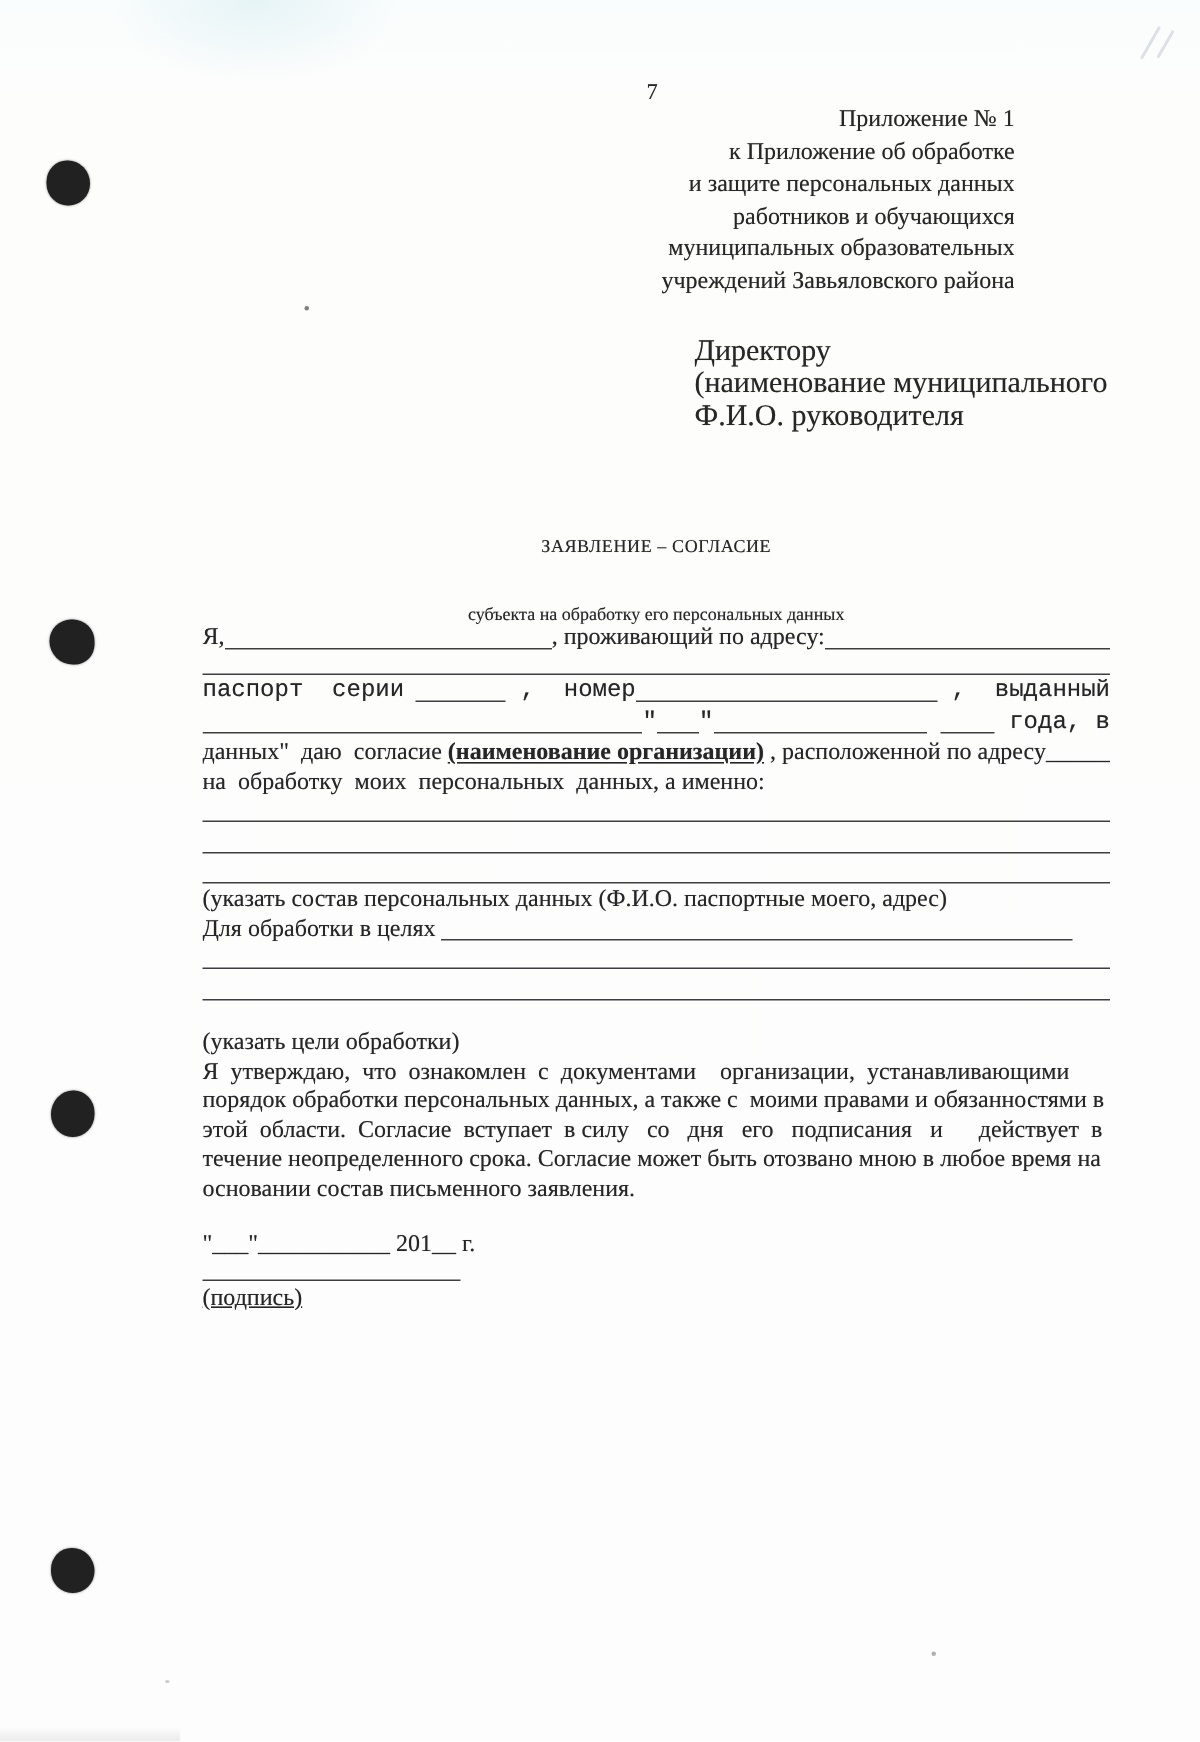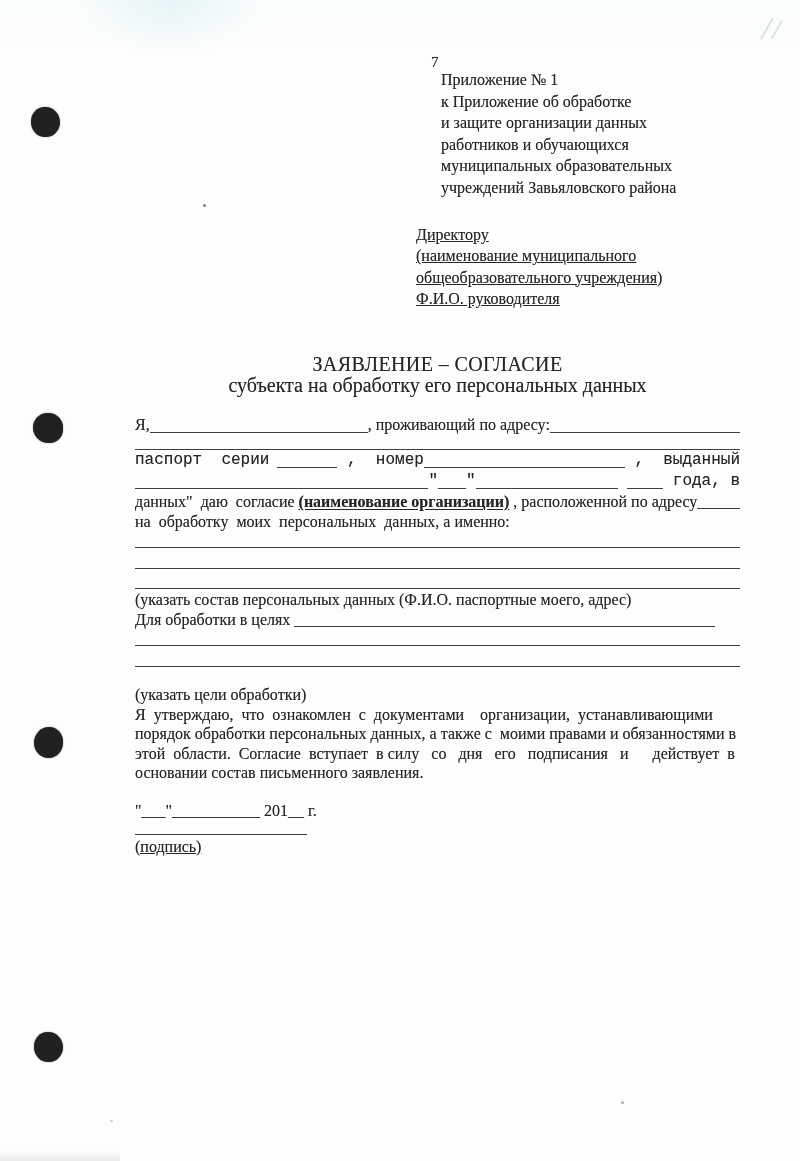--- a/index.html
+++ b/index.html
@@ -25,25 +25,25 @@
   .speck.s1 { left:203px; top:204px; width:3px; height:3px; opacity:0.75; }
   .speck.s2 { left:621px; top:1101px; width:3px; height:3px; opacity:0.45; }
   .speck.s3 { left:110px; top:1120px; width:3px; height:2px; opacity:0.3; }
   .smudge-top { position:absolute; left:70px; top:0; width:200px; height:55px;
     background:radial-gradient(ellipse at 50% 0%, rgba(210,235,240,0.5), rgba(255,255,255,0) 70%); }
   .smudge-bottom { position:absolute; left:0; bottom:0; width:120px; height:10px;
     background:linear-gradient(to top, rgba(140,140,140,0.16), rgba(255,255,255,0)); }
 
   
   .pageno { position:absolute; left:431px; top:54px; font-size:15px; }
-  .appendix { position:absolute; left:441px; top:69px; font-size:16px; line-height:21.6px; }
-  .addressee { position:absolute; left:416px; top:224px; font-size:16px; line-height:21.3px;text-decoration:underline; }
-  .title-block { position:absolute; left:135px; top:354px; width:605px; text-align:center; font-size:20px; }
+  .appendix { position:absolute; left:441px; top:69px; font-size:16px; line-height:21.6px;text-align:right; }
+  .addressee { position:absolute; left:463px; top:224px; font-size:20px; line-height:21.3px; }
+  .title-block { position:absolute; left:135px; top:354px; width:605px; text-align:center; font-size:12px; }
   .title-block .t1 { height:21px; line-height:21px; letter-spacing:0.4px; }
-  .title-block .t2 { height:21px; line-height:21px; }
+  .title-block .t2 { height:21px; line-height:21px;margin-top:24px; }
 
   .body { position:absolute; left:135px; top:414px; width:605px; font-size:16px; }
   .line  { white-space:pre; overflow:hidden; }
   .l20 { height:20px; line-height:20px; }
   .l19 { height:19.4px; line-height:19.4px; }
   .bflex { display:flex; overflow:hidden; }
   .bflex .t { white-space:pre; flex:none; }
   .fill  { border-bottom:1.4px solid #3e3e3e; height:0; align-self:flex-end; margin-bottom:3px; }
   .rule  { border-bottom:1.4px solid #3e3e3e; height:0; }
   .ul { text-decoration:underline; text-underline-offset:2px;font-weight:bold; }
@@ -68,30 +68,29 @@
   <span class="speck s1"></span>
   <span class="speck s2"></span>
   <span class="speck s3"></span>
   <div class="smudge-bottom"></div>
 
   <div class="pageno">7</div>
 
   <div class="appendix">
     <div class="line">Приложение № 1</div>
     <div class="line">к Приложение об обработке</div>
-    <div class="line">и защите организации данных</div>
+    <div class="line">и защите персональных данных</div>
     <div class="line">работников и обучающихся</div>
     <div class="line">муниципальных образовательных</div>
     <div class="line">учреждений Завьяловского района</div>
   </div>
 
   <div class="addressee">
     <div class="line">Директору</div>
     <div class="line">(наименование муниципального</div>
-    <div class="line">общеобразовательного учреждения)</div>
     <div class="line">Ф.И.О. руководителя</div>
   </div>
 
   <div class="title-block">
     <div class="t1">ЗАЯВЛЕНИЕ – СОГЛАСИЕ</div>
     <div class="t2">субъекта на обработку его персональных данных</div>
   </div>
 
   <div class="body">
 
@@ -140,20 +139,21 @@
     </div>
 
     <div class="rule" style="margin-top:15px;"></div>
     <div class="rule" style="margin-top:20px;"></div>
 
     <div class="line l20" style="margin-top:18px;">(указать цели обработки)</div>
 
     <div class="line l19">Я  утверждаю,  что  ознакомлен  с  документами    организации,  устанавливающими</div>
     <div class="line l19">порядок обработки персональных данных, а также с  моими правами и обязанностями в</div>
     <div class="line l19">этой  области.  Согласие  вступает  в силу   со   дня   его   подписания   и      действует  в</div>
+    <div class="line l19">течение неопределенного срока. Согласие может быть отозвано мною в любое время на</div>
     <div class="line l19">основании состав письменного заявления.</div>
 
     <div class="line l20" style="margin-top:18px;">"___"___________ 201__ г.</div>
 
     <div class="rule" style="margin-top:13px; width:172px;"></div>
     <div class="line l20" style="margin-top:2px;text-decoration:underline;">(подпись)</div>
 
   </div>
 </div>
 

